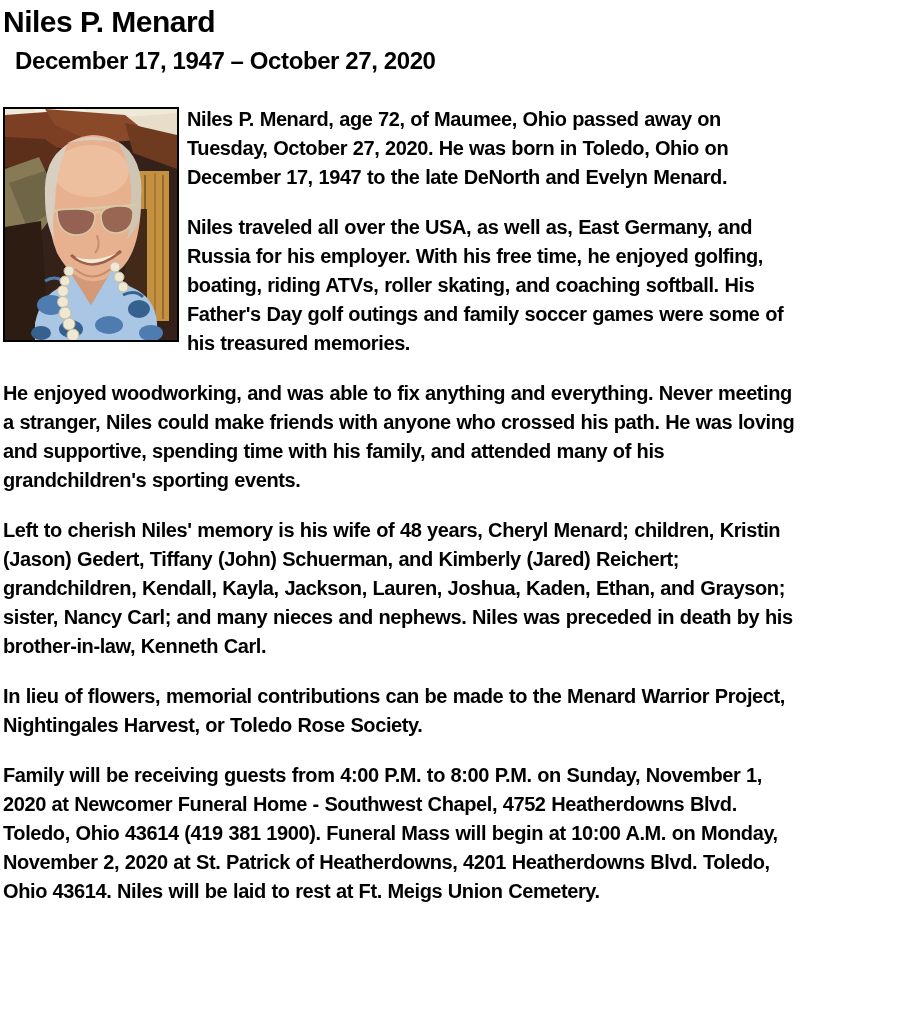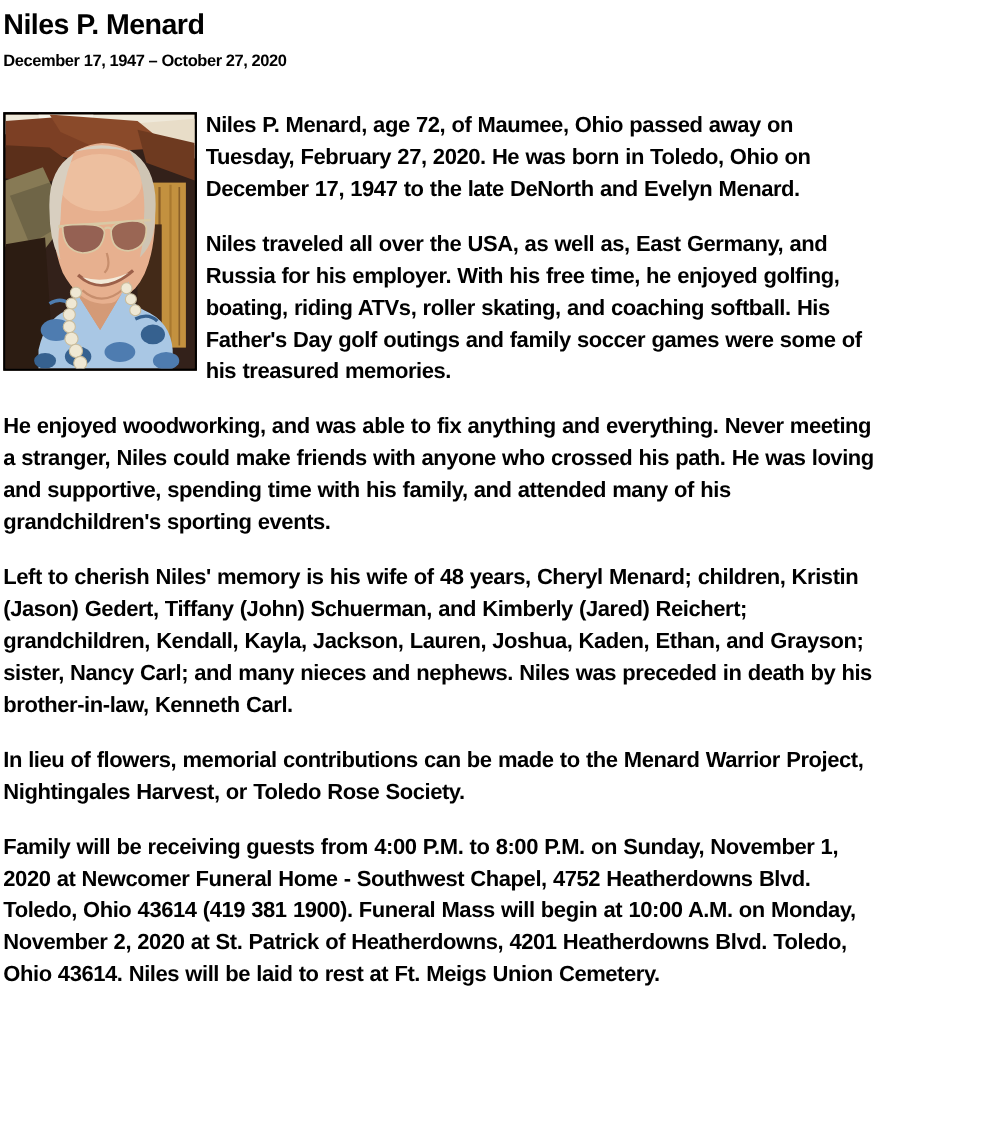--- a/index.html
+++ b/index.html
@@ -11,29 +11,29 @@
     overflow: hidden;
   }
   .doc {
     font-family: "Liberation Sans", sans-serif;
     font-weight: bold;
     color: #000000;
     padding: 7px 0 0 3px;
     width: 896px;
   }
   h1.title {
-    font-size: 26px;
+    font-size: 30px;
     line-height: 30px;
     margin: 0 0 7px 0;
     letter-spacing: -0.5px;
   }
   h2.dates {
-    font-size: 15px;
+    font-size: 24px;
     line-height: 23px;
-    margin: 0;
+    margin: 12px;
     letter-spacing: -0.4px;
   }
   .body-text {
     margin-top: 33px;
     width: 802px;
     font-size: 20px;
     line-height: 29px;
     letter-spacing: -0.4px;
     word-spacing: 0.5px;
   }
@@ -130,21 +130,21 @@
           <circle cx="60" cy="204" r="6"></circle>
           <circle cx="64" cy="215" r="6"></circle>
           <circle cx="68" cy="226" r="6"></circle>
           <circle cx="110" cy="158" r="5"></circle>
           <circle cx="114" cy="168" r="5"></circle>
           <circle cx="118" cy="178" r="5"></circle>
         </g>
       </svg>
     </div>
 
-    <p>Niles P. Menard, age 72, of Maumee, Ohio passed away on Tuesday, February 27, 2020. He was born in Toledo, Ohio on December 17, 1947 to the late DeNorth and Evelyn Menard.</p>
+    <p>Niles P. Menard, age 72, of Maumee, Ohio passed away on Tuesday, October 27, 2020. He was born in Toledo, Ohio on December 17, 1947 to the late DeNorth and Evelyn Menard.</p>
     <p>Niles traveled all over the USA, as well as, East Germany, and Russia for his employer. With his free time, he enjoyed golfing, boating, riding ATVs, roller skating, and coaching softball. His Father's Day golf outings and family soccer games were some of his treasured memories.</p>
     <p>He enjoyed woodworking, and was able to fix anything and everything. Never meeting a stranger, Niles could make friends with anyone who crossed his path. He was loving and supportive, spending time with his family, and attended many of his grandchildren's sporting events.</p>
     <p>Left to cherish Niles' memory is his wife of 48 years, Cheryl Menard; children, Kristin (Jason) Gedert, Tiffany (John) Schuerman, and Kimberly (Jared) Reichert; grandchildren, Kendall, Kayla, Jackson, Lauren, Joshua, Kaden, Ethan, and Grayson; sister, Nancy Carl; and many nieces and nephews. Niles was preceded in death by his brother-in-law, Kenneth Carl.</p>
     <p>In lieu of flowers, memorial contributions can be made to the Menard Warrior Project, Nightingales Harvest, or Toledo Rose Society.</p>
     <p>Family will be receiving guests from 4:00 P.M. to 8:00 P.M. on Sunday, November 1, 2020 at Newcomer Funeral Home - Southwest Chapel, 4752 Heatherdowns Blvd. Toledo, Ohio 43614 (419 381 1900). Funeral Mass will begin at 10:00 A.M. on Monday, November 2, 2020 at St. Patrick of Heatherdowns, 4201 Heatherdowns Blvd. Toledo, Ohio 43614. Niles will be laid to rest at Ft. Meigs Union Cemetery.</p>
 
   </div>
 </div>
 
 </body></html>

